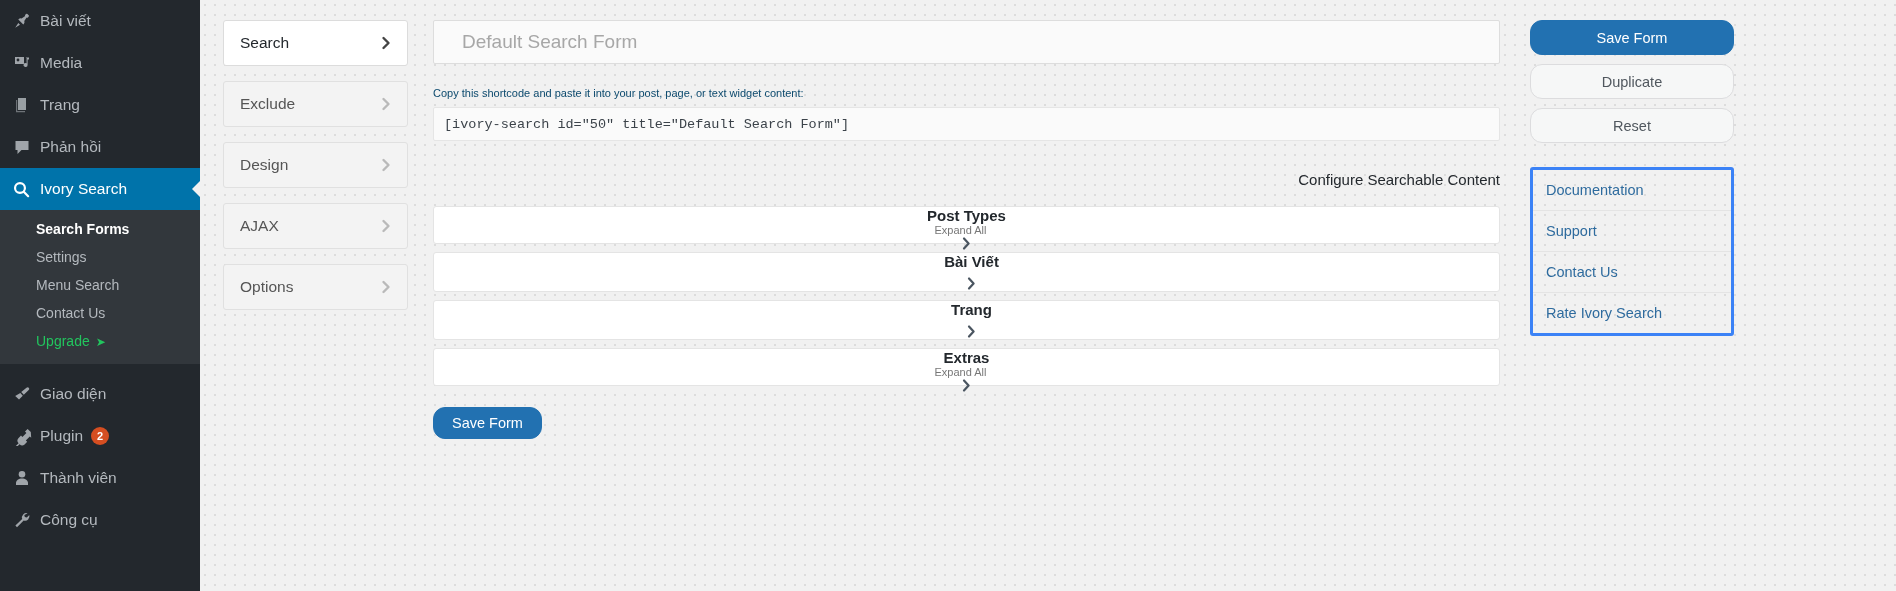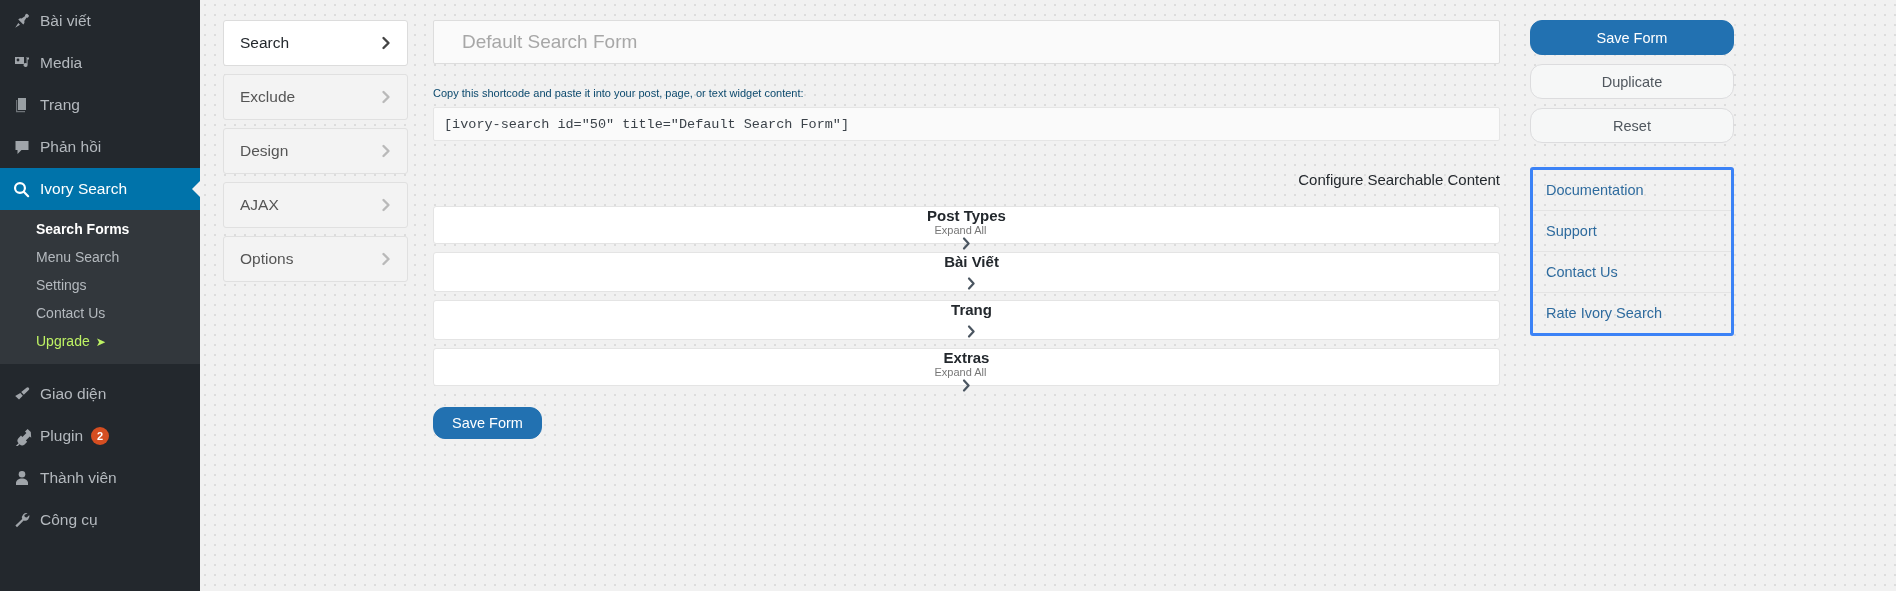--- a/index.html
+++ b/index.html
@@ -68,41 +68,41 @@
     padding: 5px 0 9px;
   }
   .submenu li {
     list-style: none;
     padding: 6px 0 6px 36px;
     font-size: 14px;
     color: #b4b9be;
     white-space: nowrap;
   }
   .submenu li.current { color: #fff; font-weight: 700; }
-  .submenu li.upgrade { color: #bef264; }
+  .submenu li.upgrade { color: #22c55e; }
   .submenu li.upgrade .arrow { margin-left: 6px; font-size: 12px; }
   .menu-separator { height: 9px; background: #23282d; }
 
   
   #wpwrap {
     flex: 1 1 auto;
     display: flex;
     height: 591px;
     padding: 20px 0 0 0;
   }
 
   
   .tab-col {
     flex: 0 0 208px;
     padding-left: 23px;
     padding-right: 0;
   }
   .tab-item {
     height: 46px;
-    margin-bottom: 8px;
+    margin-bottom: 15px;
     background: #f3f3f3;
     border: 1px solid #e0e0e0;
     border-radius: 3px;
     display: flex; align-items: center;
     padding: 0 14px 0 16px;
     font-size: 15.5px;
     color: #555;
     cursor: pointer;
   }
   .tab-item .tab-label { flex: 1 1 auto; }
@@ -289,24 +289,24 @@
         </svg>
     </span>
     <span class="menu-label">Ivory Search</span>
   </div>
 
   <ul class="submenu">
     <li class="current">
       <span>Search Forms</span>
     </li>
     <li>
-      <span>Menu Search</span>
+      <span>Settings</span>
     </li>
     <li>
-      <span>Settings</span>
+      <span>Menu Search</span>
     </li>
     <li>
       <span>Contact Us</span>
     </li>
     <li class="upgrade">
       <span>Upgrade</span><span class="arrow">➤</span>
     </li>
   </ul>
 
   <div class="menu-separator"></div>

